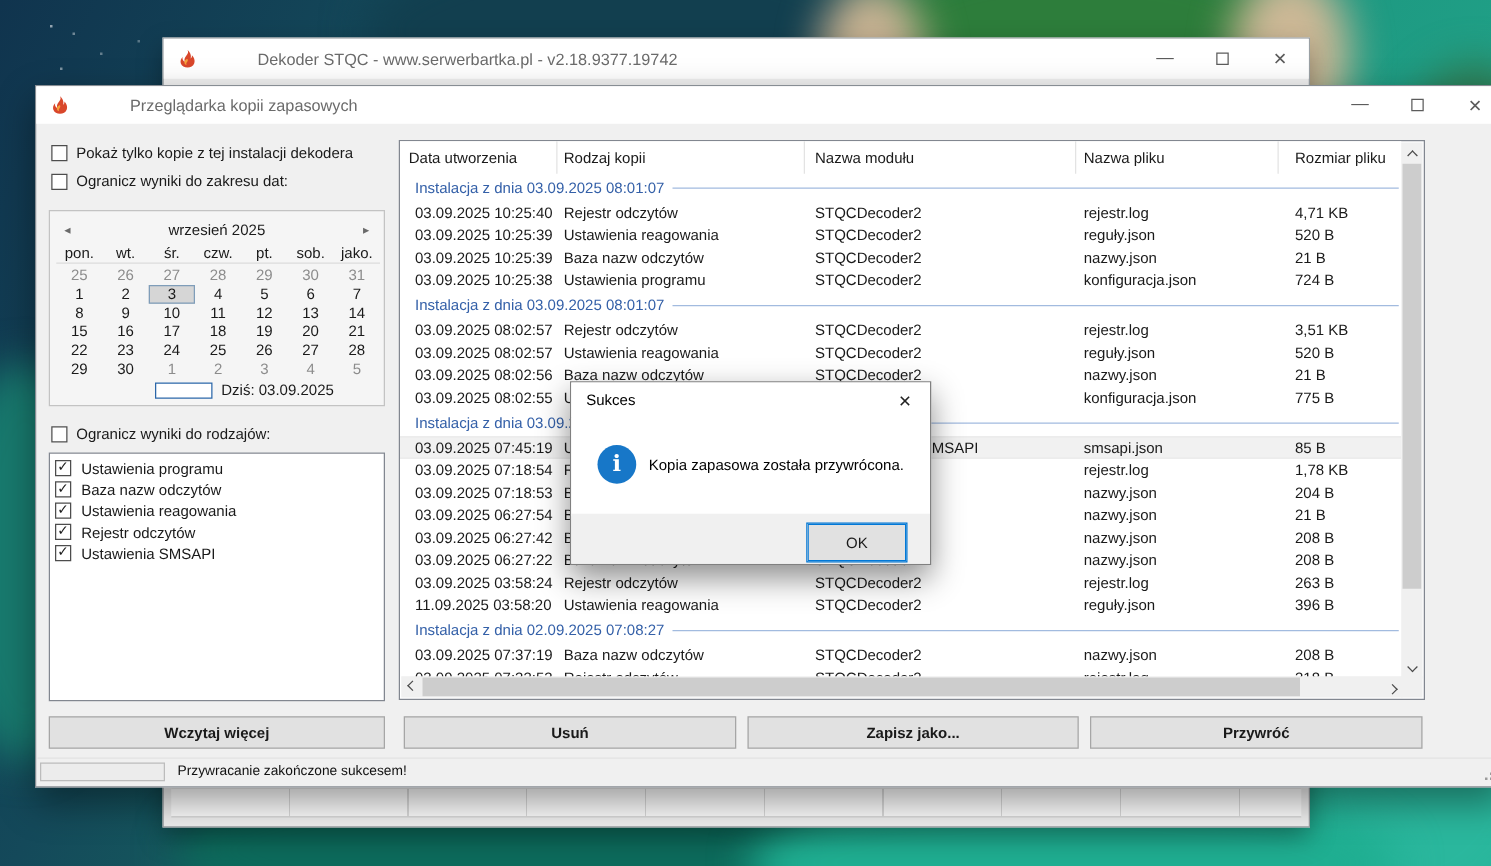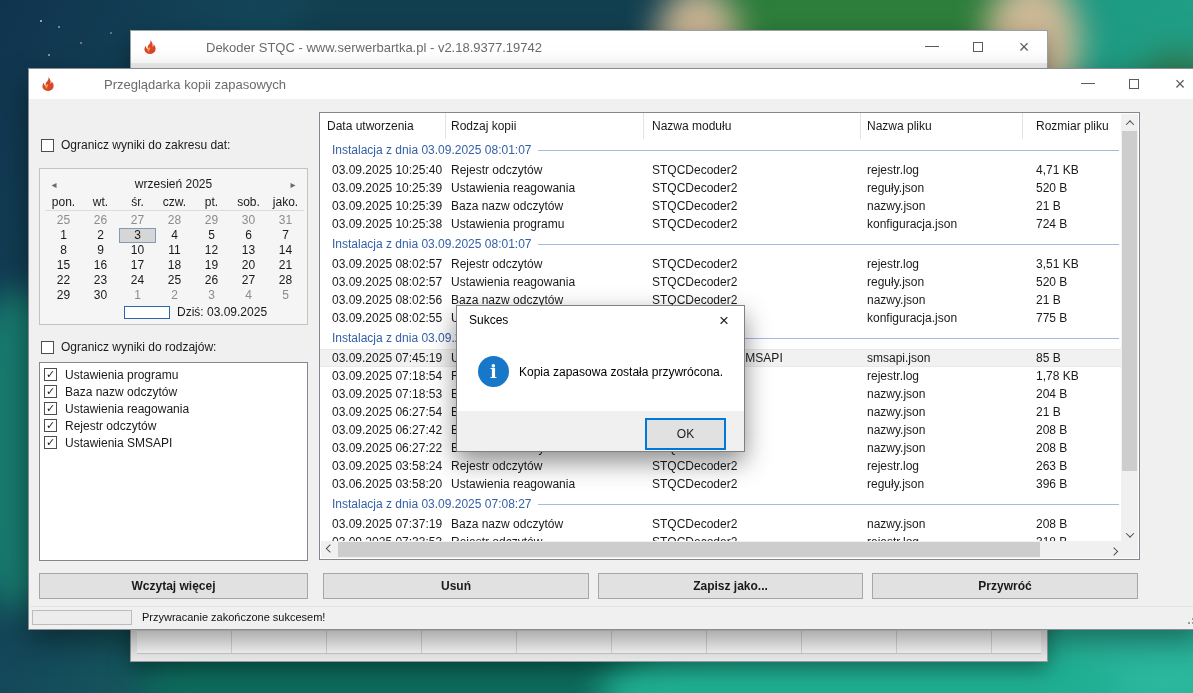--- a/index.html
+++ b/index.html
@@ -169,20 +169,24 @@
           </div>
         <div class="cap-btn">
             <span class="glyph-max"></span>
           </div>
         <div class="cap-btn">
             <span class="glyph-close">×</span>
           </div>
       </div>
     </div>
 
+    <div class="cb-row cb1">
+      <span class="checkbox"></span>
+      <span>Pokaż tylko kopie z tej instalacji dekodera</span>
+    </div>
     <div class="cb-row cb2">
       <span class="checkbox"></span>
       <span>Ogranicz wyniki do zakresu dat:</span>
     </div>
 
     <div class="calendar">
       <div class="cal-nav">
         <span class="cal-arrow cal-prev">◂</span>
         <span class="cal-title">wrzesień 2025</span>
         <span class="cal-arrow cal-next">▸</span>
@@ -405,28 +409,28 @@
             <div class="td c4">208 B</div>
           </div>
           <div class="trow data">
             <div class="td c0">03.09.2025 03:58:24</div>
             <div class="td c1">Rejestr odczytów</div>
             <div class="td c2">STQCDecoder2</div>
             <div class="td c3">rejestr.log</div>
             <div class="td c4">263 B</div>
           </div>
           <div class="trow data">
-            <div class="td c0">03.06.2025 03:58:20</div>
+            <div class="td c0">11.09.2025 03:58:20</div>
             <div class="td c1">Ustawienia reagowania</div>
             <div class="td c2">STQCDecoder2</div>
             <div class="td c3">reguły.json</div>
             <div class="td c4">396 B</div>
           </div>
           <div class="trow group">
-            <span class="gtext">Instalacja z dnia 03.09.2025 07:08:27</span>
+            <span class="gtext">Instalacja z dnia 02.09.2025 07:08:27</span>
             <div class="gline"></div>
           </div>
           <div class="trow data">
             <div class="td c0">03.09.2025 07:37:19</div>
             <div class="td c1">Baza nazw odczytów</div>
             <div class="td c2">STQCDecoder2</div>
             <div class="td c3">nazwy.json</div>
             <div class="td c4">208 B</div>
           </div>
           <div class="trow data">

